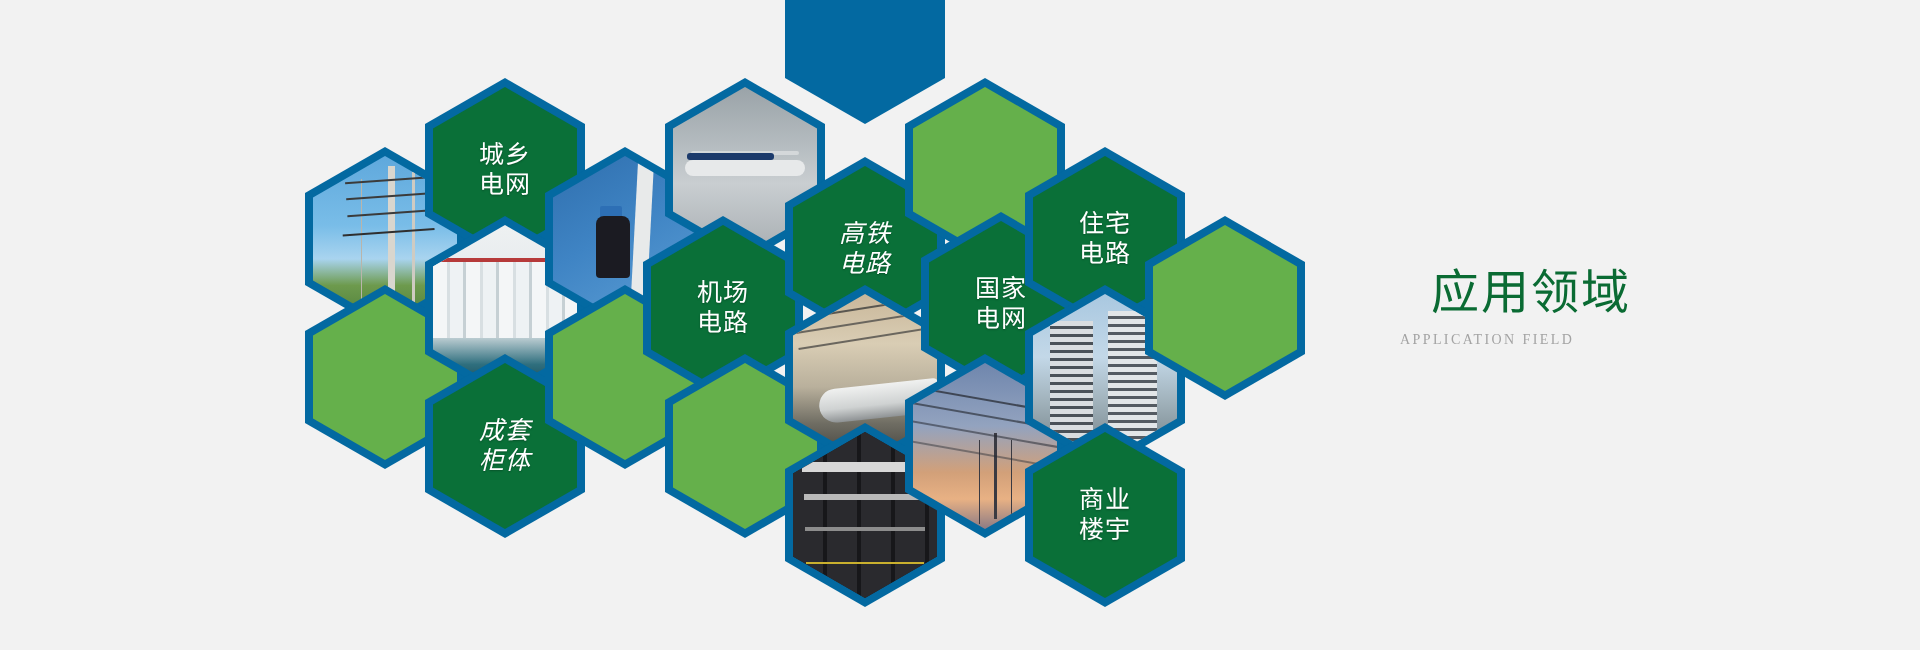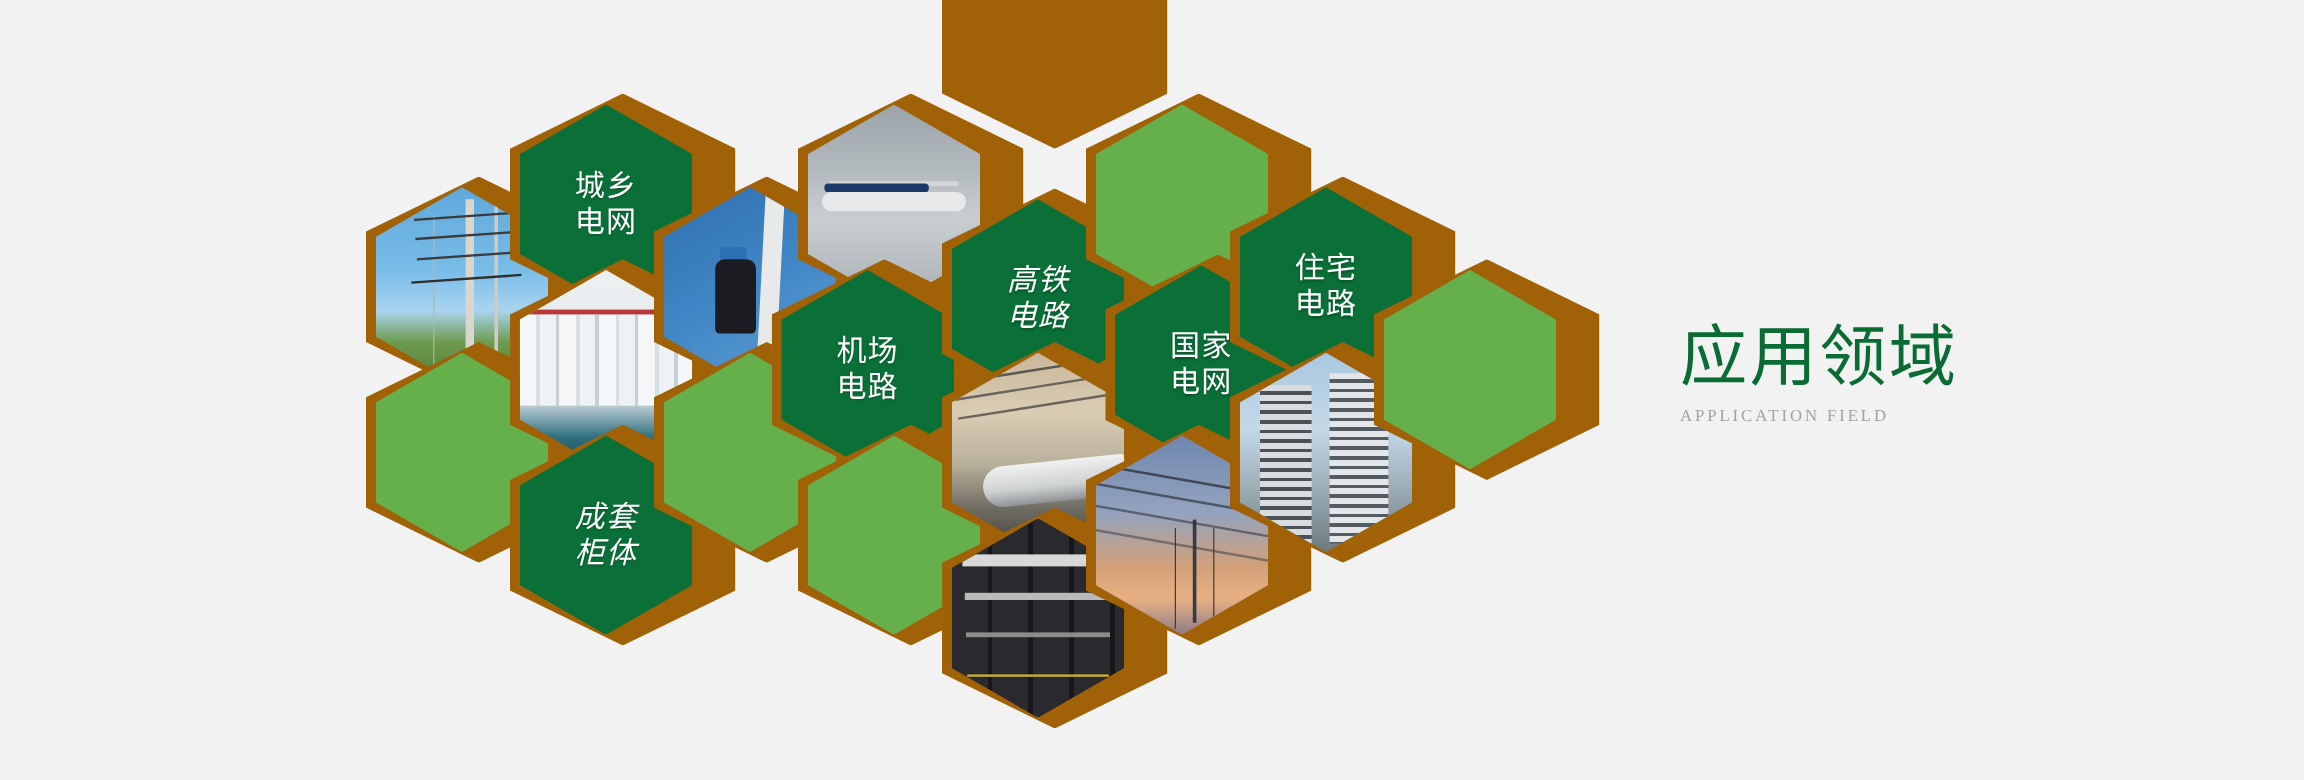--- a/index.html
+++ b/index.html
@@ -14,23 +14,22 @@
   #stage{position:absolute;left:0;top:0;width:1920px;height:650px;}
 
   
   #honeycomb{position:absolute;left:0;top:0;width:1320px;height:650px;}
 
   .hex{
     position:absolute;
     width:160px;height:184px;
     -webkit-clip-path:polygon(50% 0%,100% 25%,100% 75%,50% 100%,0% 75%,0% 25%);
     clip-path:polygon(50% 0%,100% 25%,100% 75%,50% 100%,0% 75%,0% 25%);
-    background:#a16207;            
+    background:#0369a1;            
     display:block;
-    padding-left:28px;
   }
   .hex .inner{
     position:absolute;
     left:8px;top:9px;
     width:144px;height:166px;
     -webkit-clip-path:polygon(50% 0%,100% 25%,100% 75%,50% 100%,0% 75%,0% 25%);
     clip-path:polygon(50% 0%,100% 25%,100% 75%,50% 100%,0% 75%,0% 25%);
     overflow:hidden;
     display:flex;align-items:center;justify-content:center;
   }
@@ -170,25 +169,26 @@
     content:"";position:absolute;left:-10%;top:22%;width:130%;height:2px;
     background:rgba(40,44,52,.75);
     box-shadow:0 16px 0 rgba(40,44,52,.65),0 34px 0 rgba(40,44,52,.55),0 54px 0 rgba(40,44,52,.45);
     transform:rotate(10deg);
   }
 
   
   #heading{position:absolute;left:1400px;top:268px;width:460px;}
   #heading .cn{
     color:#0a6b33;
-    font-size:56px;
+    font-size:48px;
     line-height:1.06;
     letter-spacing:2px;
-    font-family:Liberation Sans, sans-serif;
+    font-family:Liberation Serif, serif;
     white-space:nowrap;
+    margin-left:31px;
   }
   #heading .en{
     margin-top:13px;
     color:#a3a3a3;
     font-size:14px;
     letter-spacing:2.4px;
     font-family:Liberation Serif, serif;
     white-space:nowrap;
   }
 </style>
@@ -312,20 +312,29 @@
           <span>住宅</span>
           <span>电路</span>
         </div>
       </div>
     </div>
     <div class="hex" style="left:1025px;top:285px;">
       <div class="inner">
           <div class="fill ph ph-towers"></div>
         </div>
     </div>
+    <div class="hex" style="left:1025px;top:423px;">
+      <div class="inner">
+        <div class="fill fill-dark"></div>
+        <div class="hexlabel">
+          <span>商业</span>
+          <span>楼宇</span>
+        </div>
+      </div>
+    </div>
 
     <div class="hex" style="left:1145px;top:216px;">
       <div class="inner">
           <div class="fill fill-light"></div>
         </div>
     </div>
 
     <div class="hex" style="left:785px;top:-60px;" aria-hidden="true" style_note="offscreen-filler"></div>
 
   </div>

